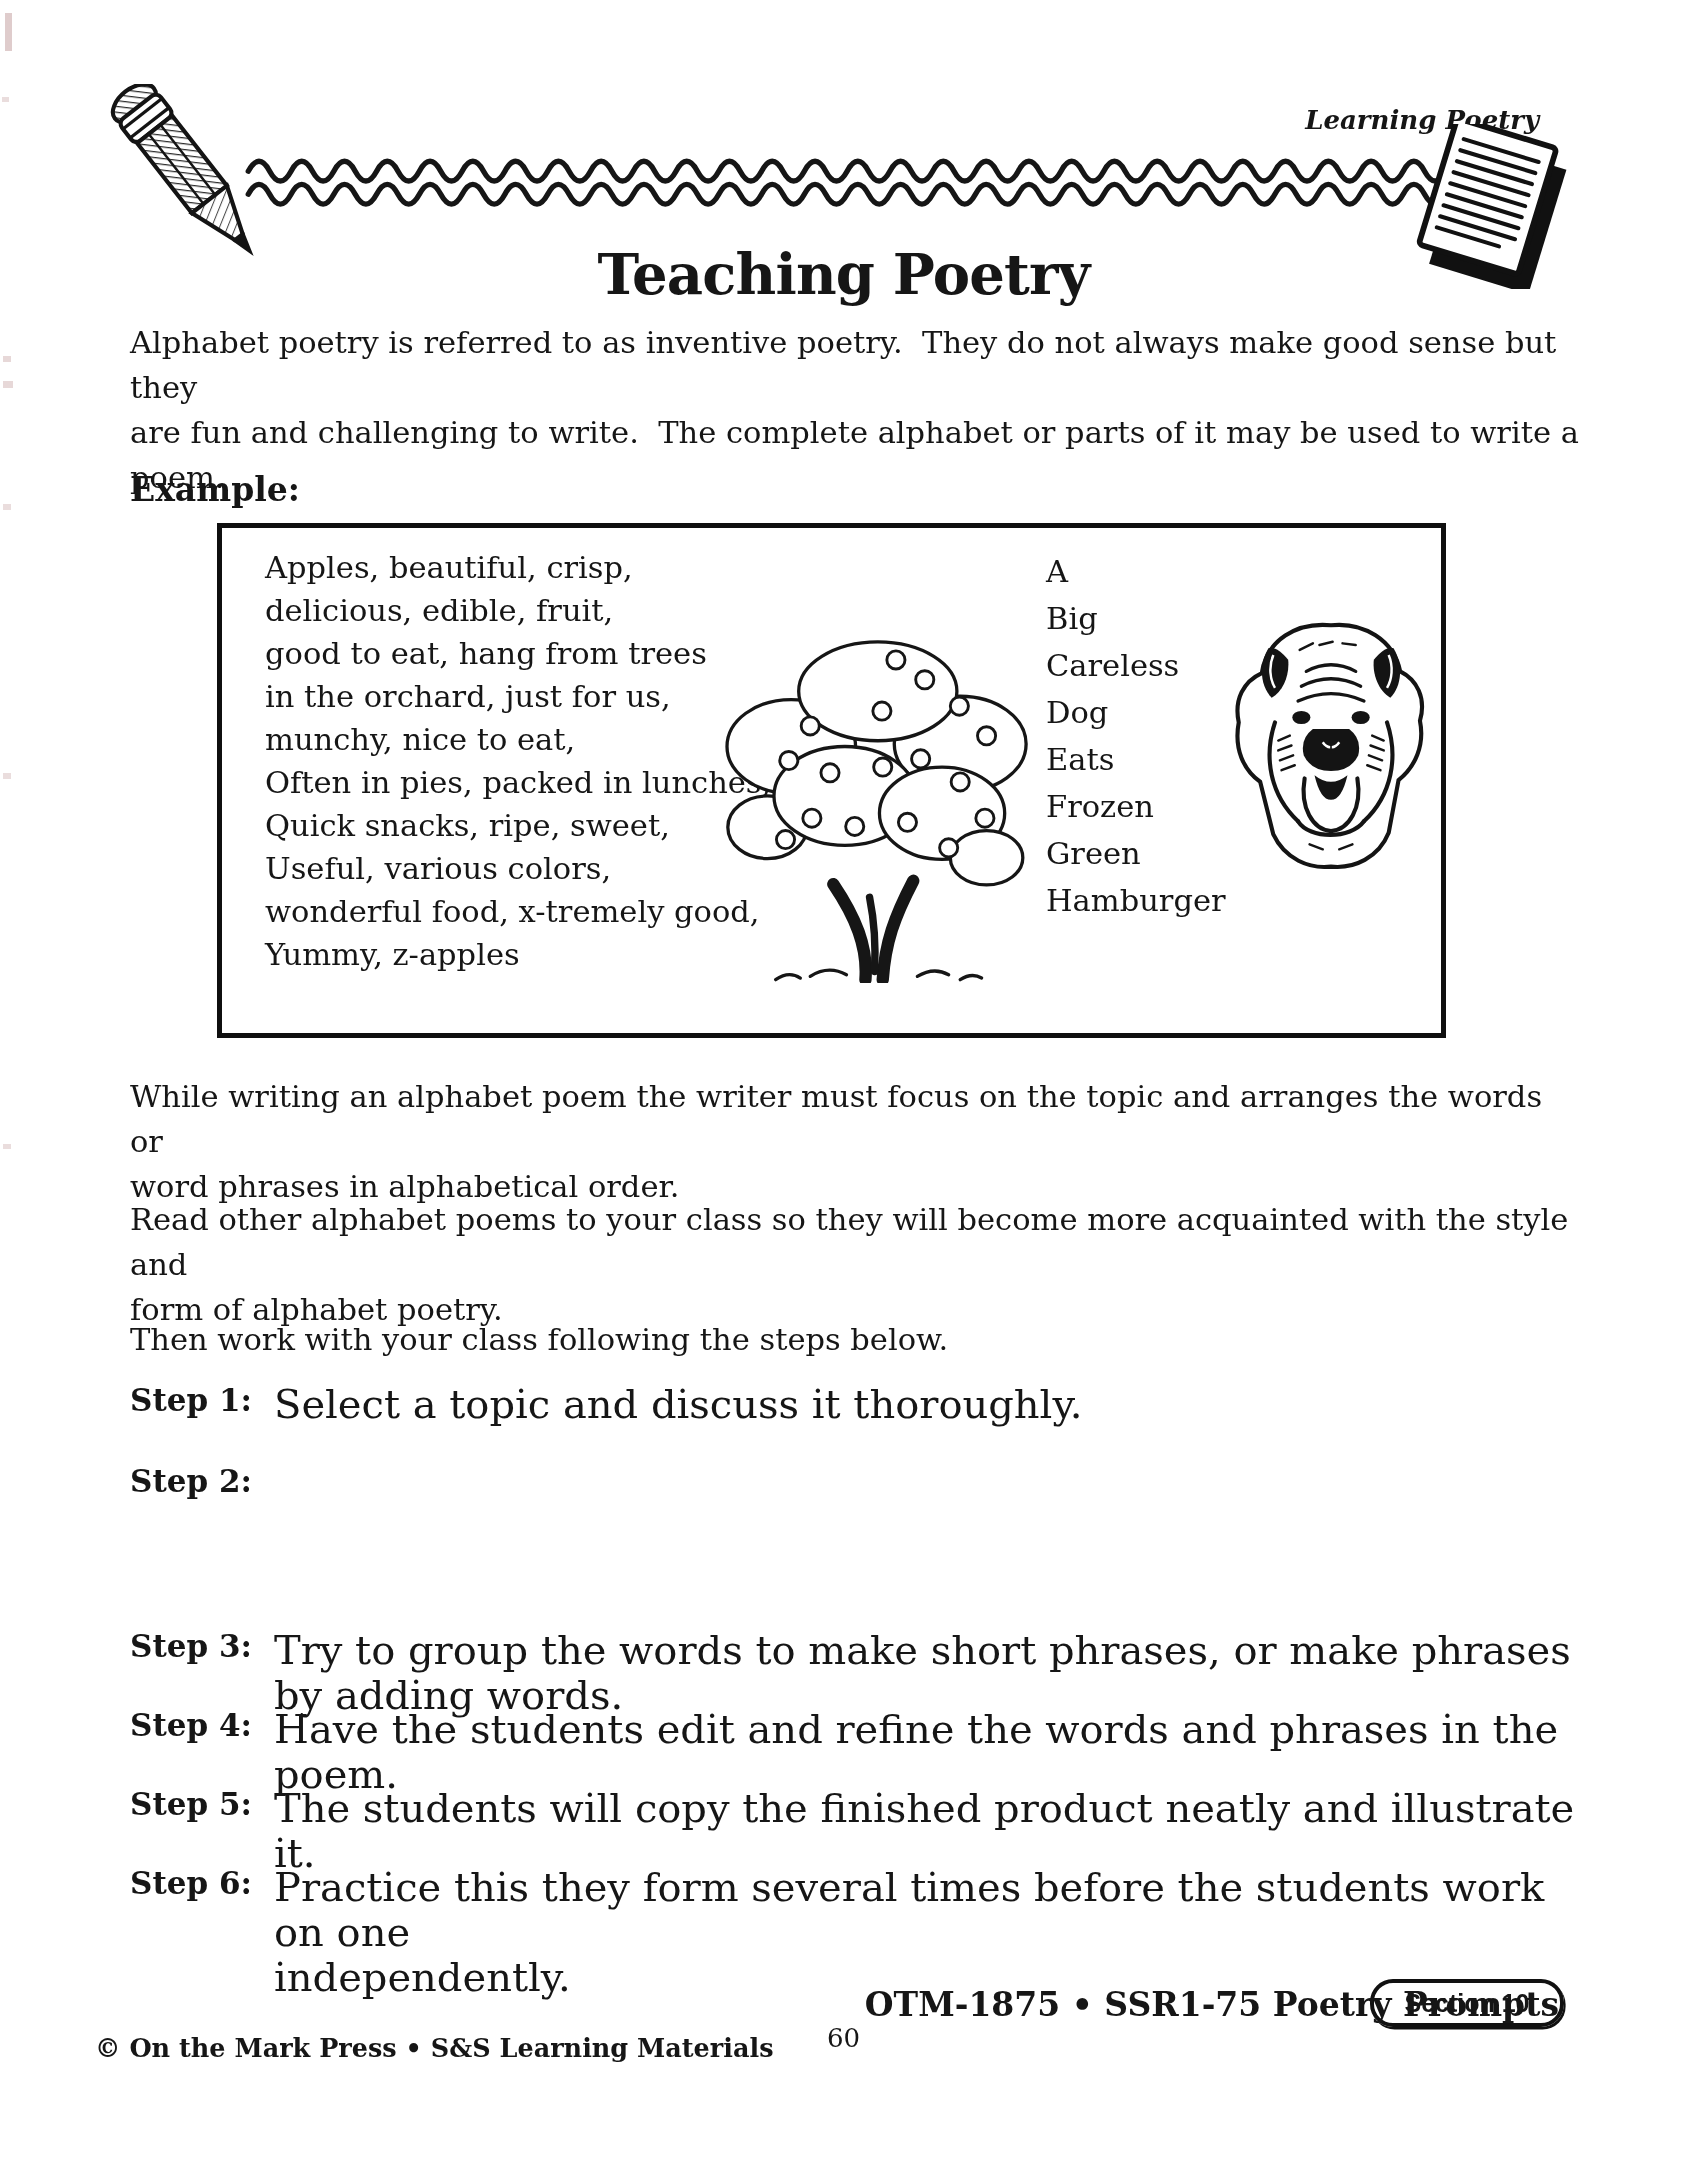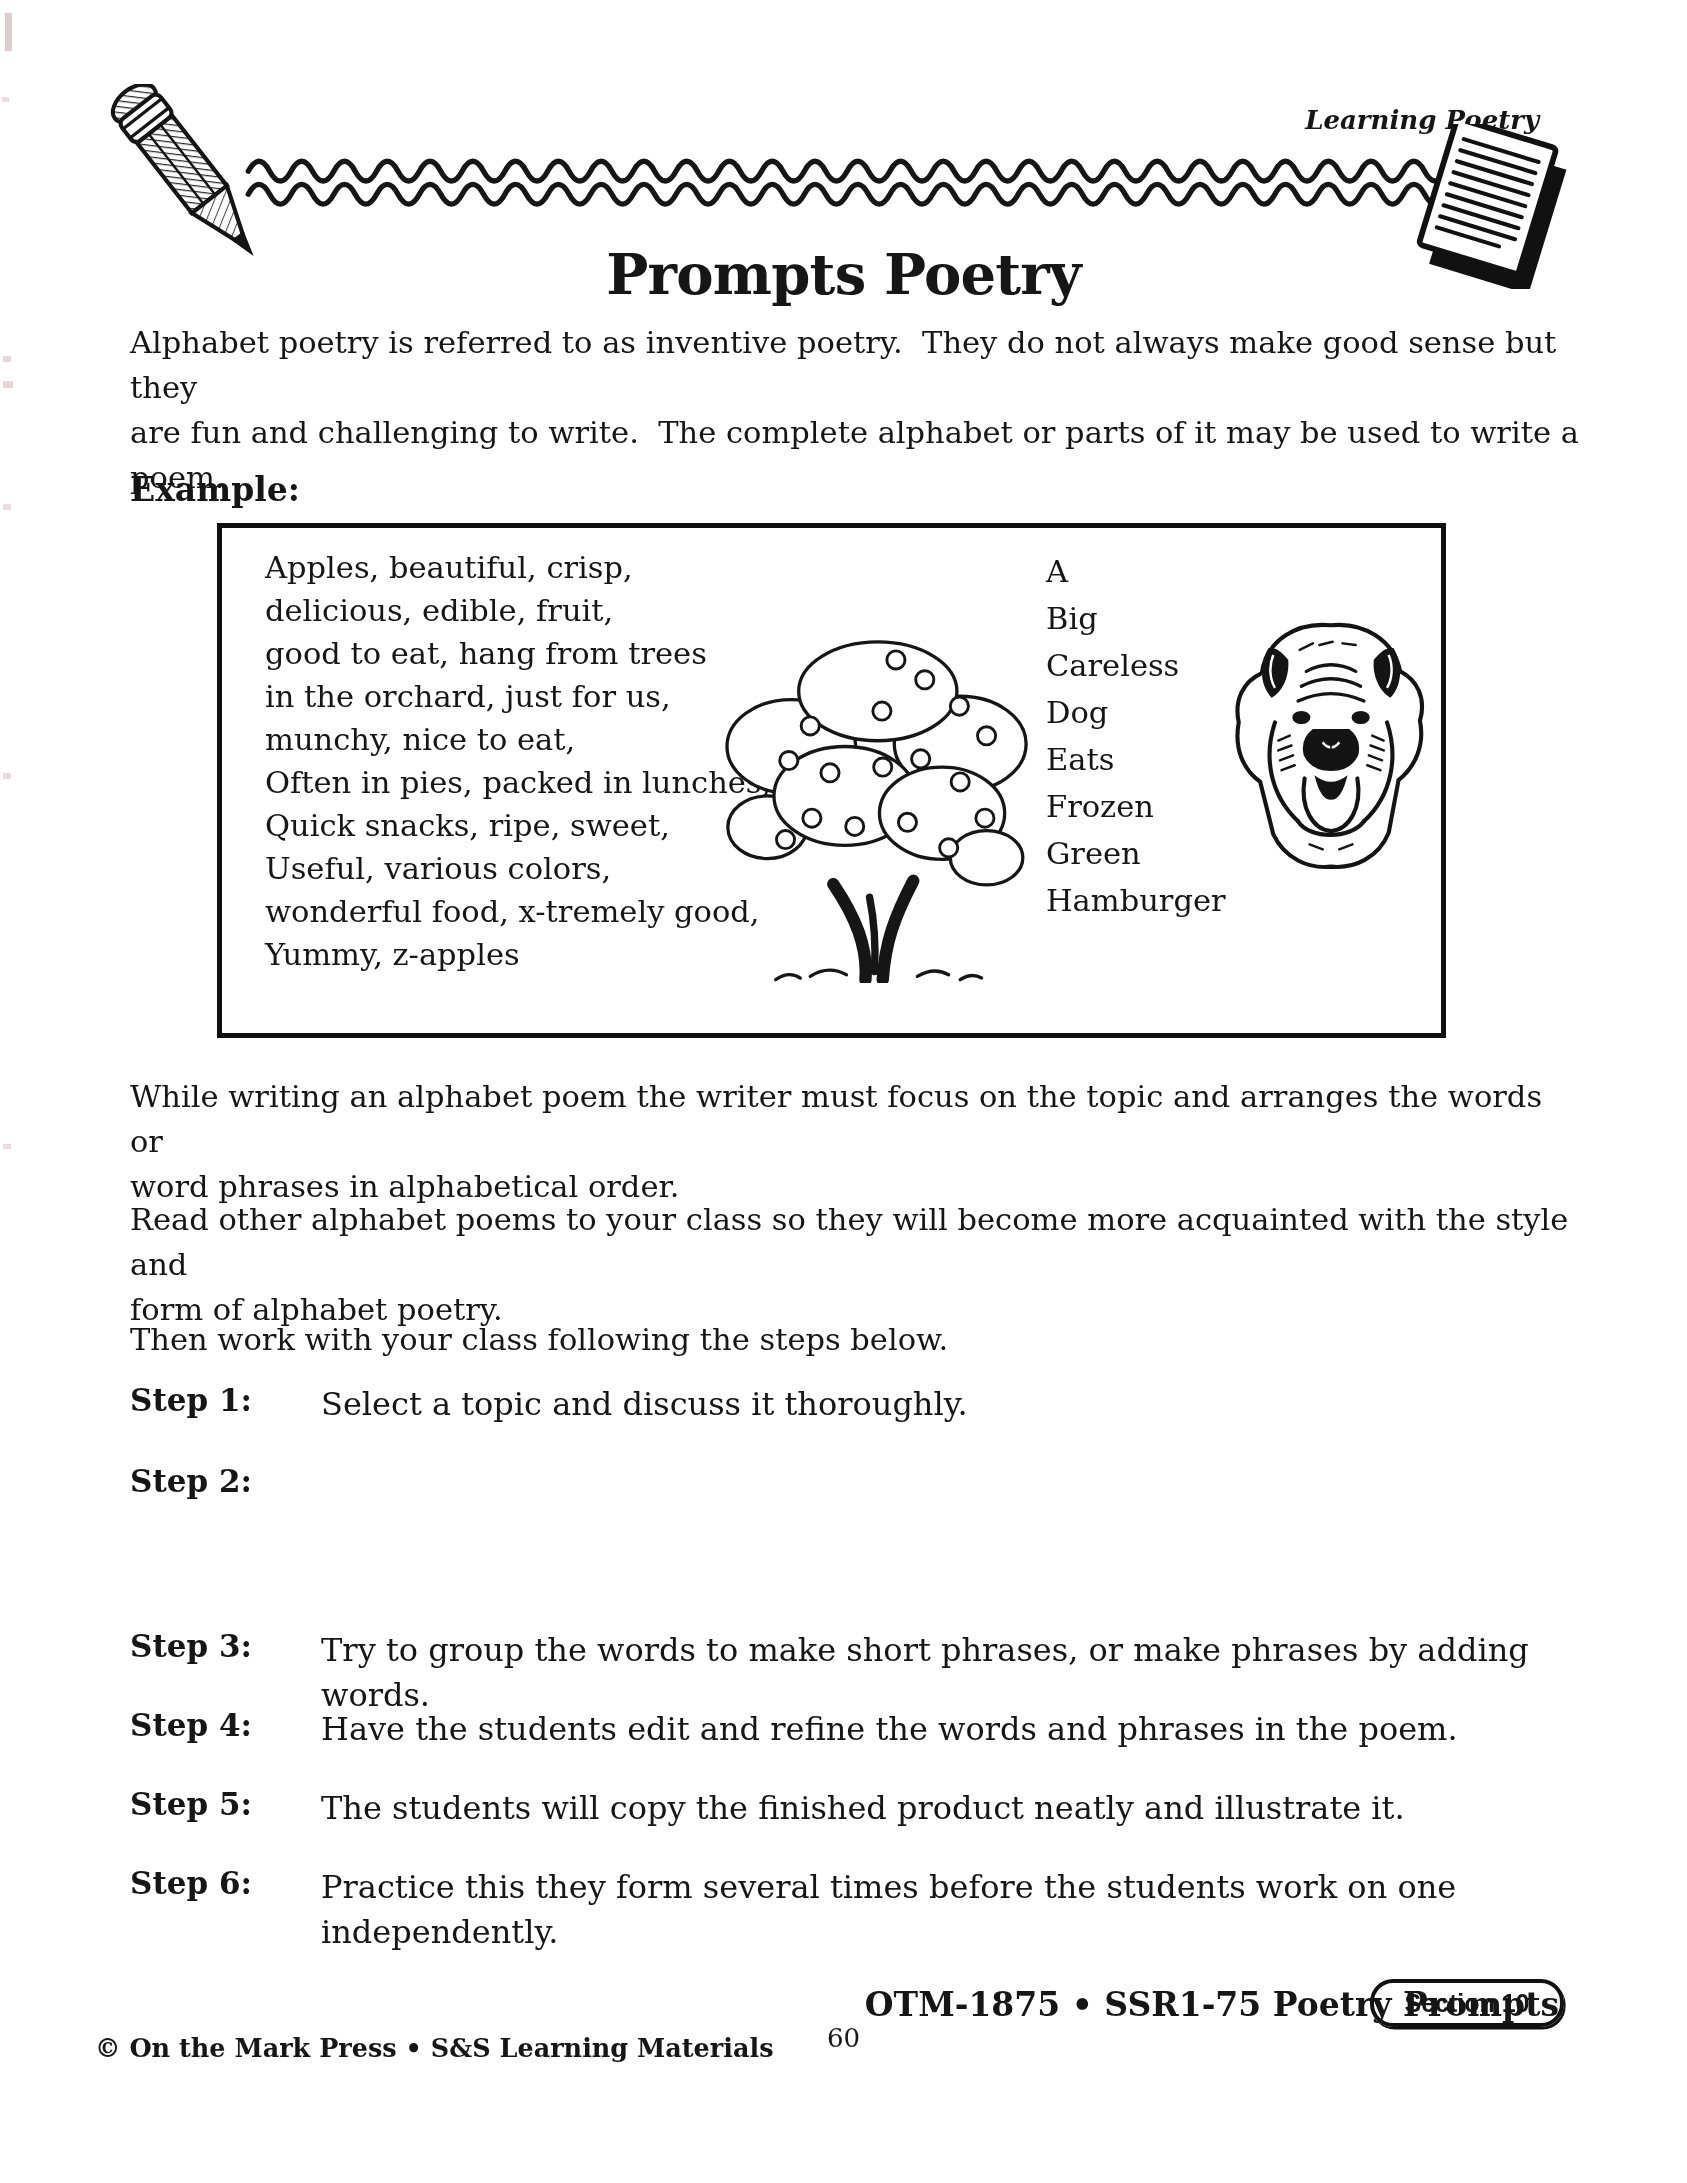--- a/index.html
+++ b/index.html
@@ -17,21 +17,21 @@
   .example-box{top:523px;left:217px;width:1219px;height:505px;border:5.8px solid #0f0f0f;}
   .poem{font-size:30.5px;white-space:pre-wrap;}
   .apple-poem{top:18px;left:43px;line-height:43px;}
   .dog-poem{top:20px;left:824px;line-height:47px;}
   .tree-art{top:99px;left:491px;}
   .dog-art{top:89px;left:1005px;}
   .p-focus{top:1074px;left:130px;width:1450px;}
   .p-read{top:1197px;left:130px;width:1450px;}
   .p-then{top:1317px;left:130px;width:1450px;}
   .step-label{left:130px;font-size:31px;font-weight:bold;}
-  .step-text{left:274px;width:1302px;font-size:32px;line-height:45px;white-space:pre-wrap;margin-left:47px;}
+  .step-text{left:274px;width:1302px;font-size:40px;line-height:45px;white-space:pre-wrap;}
   .s1{top:1382px;} .s2{top:1463px;} .s3{top:1628px;}
   .s4{top:1707px;} .s5{top:1786px;} .s6{top:1865px;}
   .footer-left{top:2033px;left:95px;font-size:25.5px;font-weight:bold;}
   .footer-page{top:2023px;left:0;right:0;text-align:center;font-size:26px;}
   .footer-right{top:1985px;right:128px;font-size:33px;font-weight:bold;}
   .section-pill{
     top:1979px;left:1370px;width:186px;height:40px;border:4.1px solid #111;
     border-radius:23px;box-shadow:1.6px 2.5px 0 0 #111;
     display:flex;align-items:center;justify-content:center;
     font-family:"Liberation Sans","DejaVu Sans",sans-serif;font-size:25px;font-weight:bold;
@@ -107,21 +107,21 @@
           <line x1="55" y1="86" x2="150" y2="86"></line>
           <line x1="55" y1="100" x2="150" y2="100"></line>
           <line x1="55" y1="114" x2="150" y2="114"></line>
           <line x1="55" y1="128" x2="150" y2="128"></line>
           <line x1="55" y1="142" x2="134" y2="142"></line>
         </g>
       </g>
     </svg>
   </div>
 
-  <div class="abs page-title">Prompts Poetry</div>
+  <div class="abs page-title">Teaching Poetry</div>
 
   <div class="abs para intro">Alphabet poetry is referred to as inventive poetry.  They do not always make good sense but they
 are fun and challenging to write.  The complete alphabet or parts of it may be used to write a
 poem.</div>
 
   <div class="abs example-label">Example:</div>
 
   <div class="abs example-box">
     <div class="abs poem apple-poem">Apples, beautiful, crisp,
 delicious, edible, fruit,

